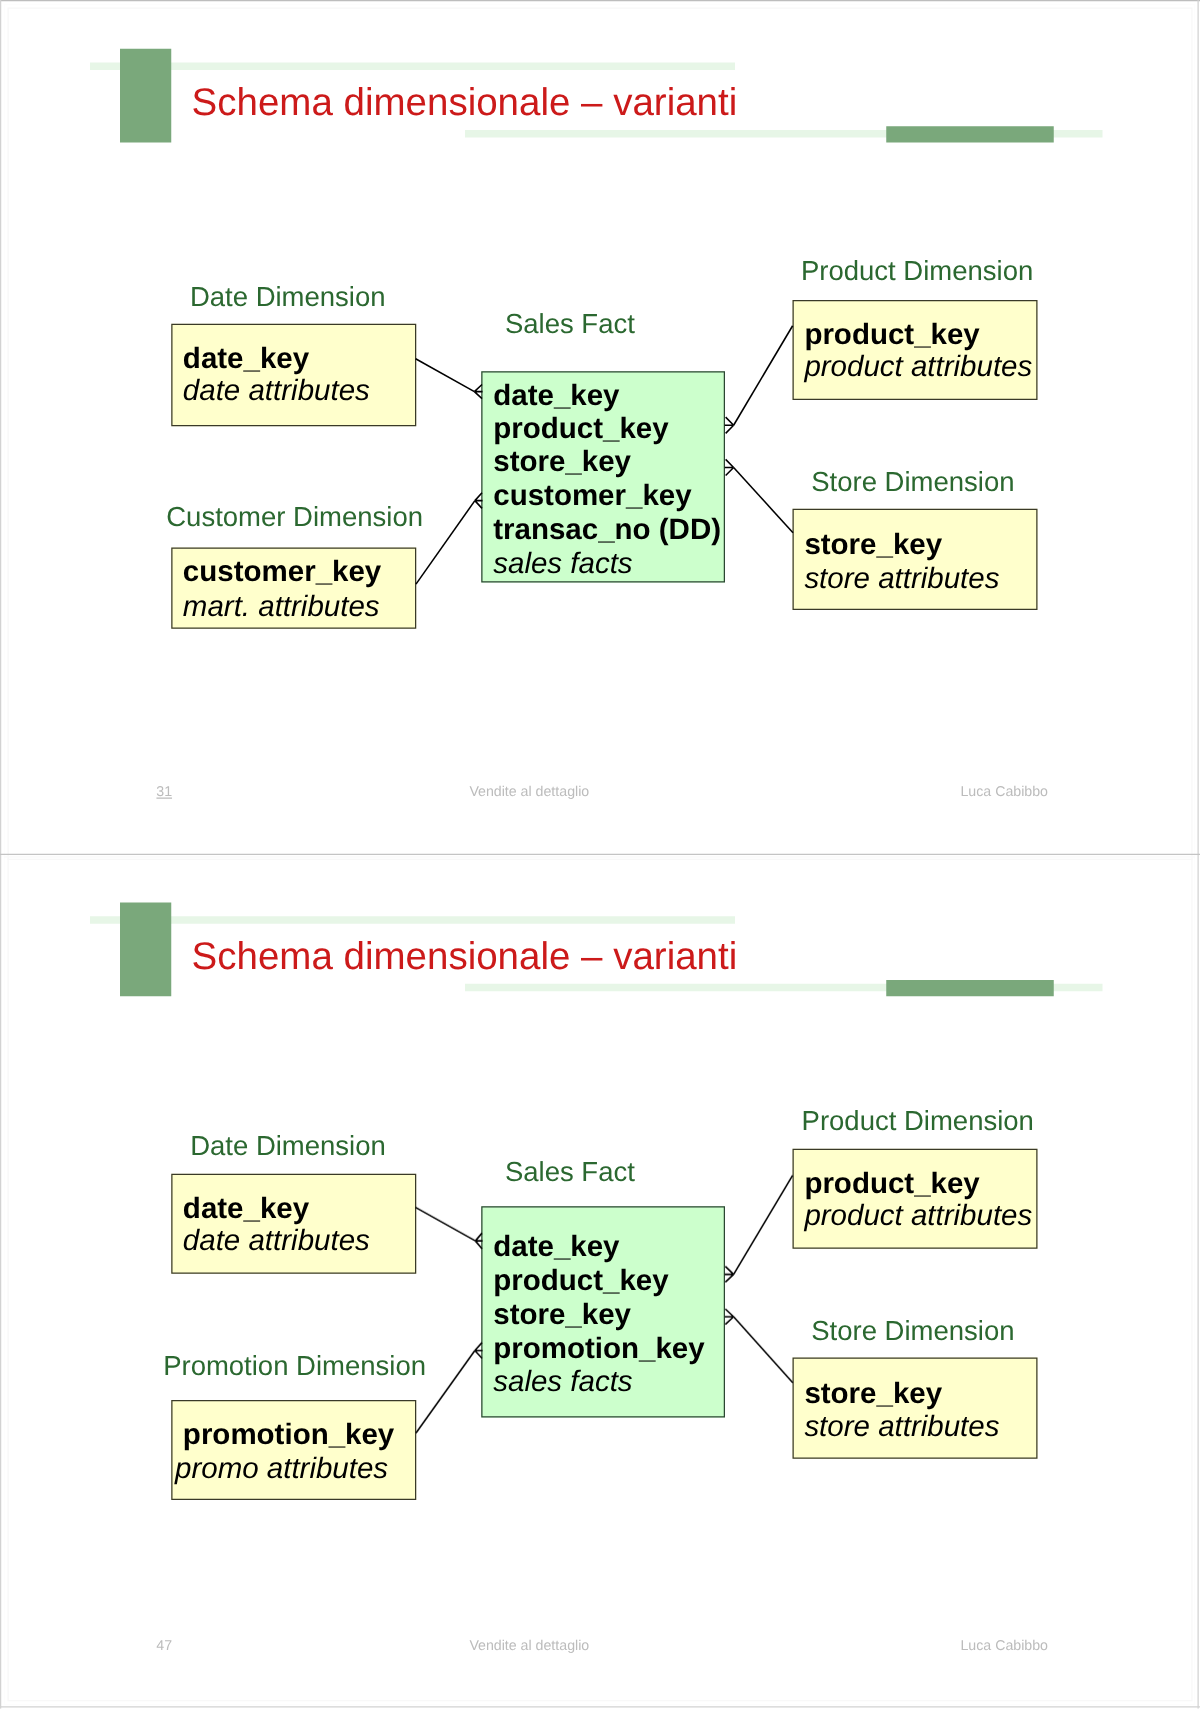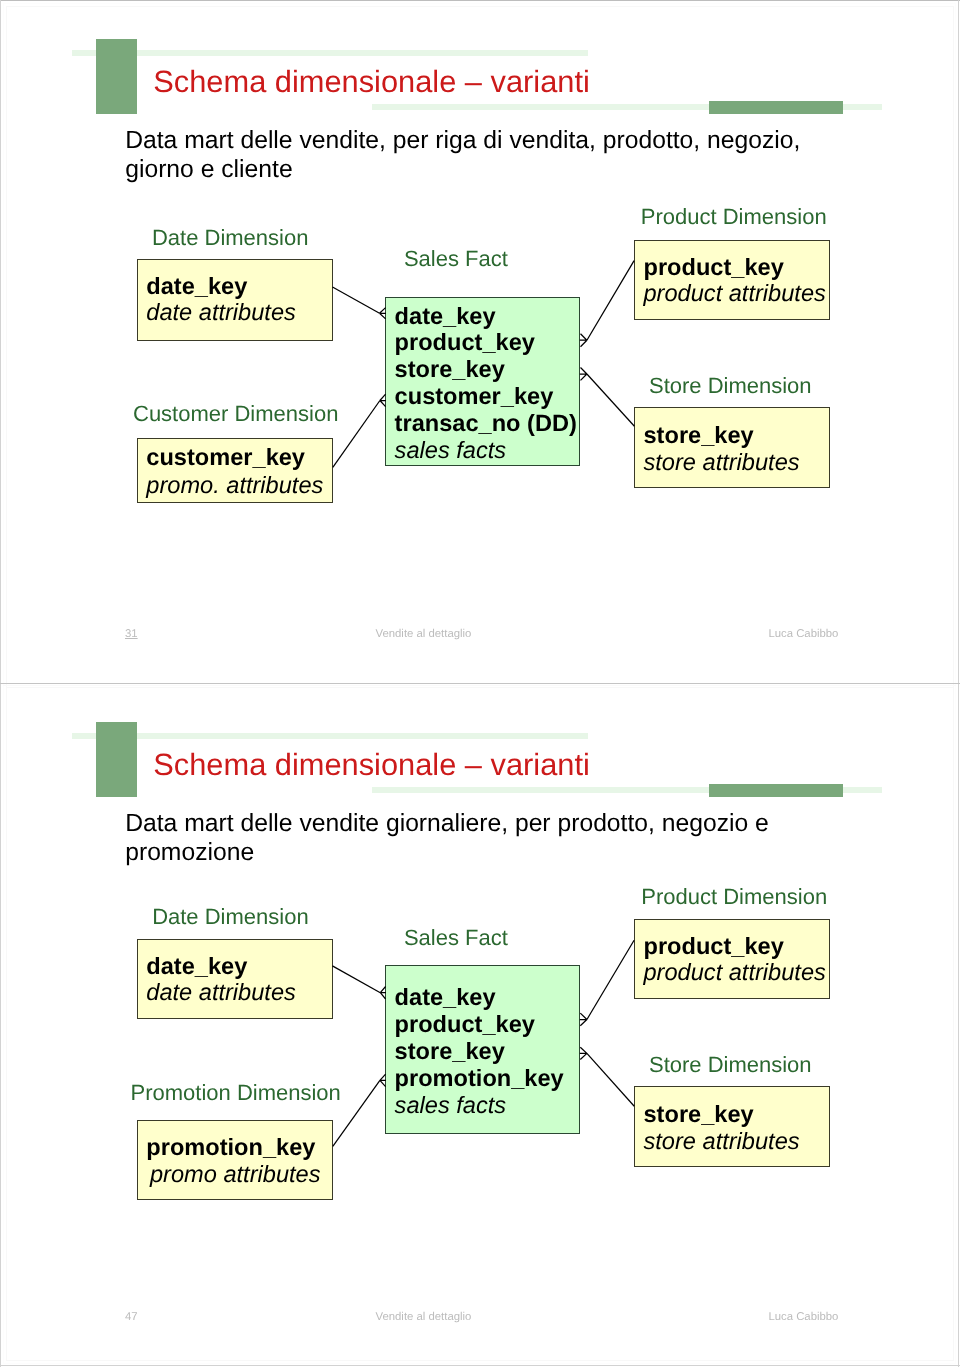--- a/index.html
+++ b/index.html
@@ -42,32 +42,30 @@
 <div class="pb" style="left:0;top:1365px;width:960px;height:1px;"></div>
 <div class="pb" style="left:0;top:0;width:1px;height:1367px;"></div>
 <div class="pb" style="left:958px;top:0;width:1px;height:1367px;"></div>
 
 <div class="slide" style="top:0">
   <div class="band-light" style="left:72px;top:50.2px;width:516px;"></div>
   <div class="band-light" style="left:372px;top:104.2px;width:510px;"></div>
   <div class="band-dark" style="left:709px;top:100.9px;width:134px;height:12.7px;"></div>
   <div class="band-dark" style="left:96px;top:39px;width:41px;height:75px;"></div>
   <div class="title" style="left:153.3px;top:66.5px;">Schema dimensionale – varianti</div>
-  <div class="subtitle" style="left:125.2px;top:127.1px;">Data mart delle vendite, per riga di vendita, prodotto, negozio,
-giorno e cliente</div>
 
   <div class="dimlabel" style="left:130.2px;top:226.8px;width:200px;">Date Dimension</div>
   <div class="ebox yellow" style="left:136.5px;top:259px;width:196.5px;height:82px;"></div>
   <div class="k" style="left:146.3px;top:276.3px;">date_key</div>
   <div class="a" style="left:146.3px;top:302.0px;">date attributes</div>
 
   <div class="dimlabel" style="left:133px;top:403.2px;width:200px;">Customer Dimension</div>
   <div class="ebox yellow" style="left:136.5px;top:437.5px;width:196.5px;height:65.5px;"></div>
   <div class="k" style="left:146.3px;top:447.3px;">customer_key</div>
-  <div class="a" style="left:146.3px;top:474.5px;">promo. attributes</div>
+  <div class="a" style="left:146.3px;top:474.5px;">mart. attributes</div>
 
   <div class="dimlabel" style="left:355.9px;top:247.9px;width:200px;">Sales Fact</div>
   <div class="ebox green" style="left:384.9px;top:297px;width:195.3px;height:168.5px;"></div>
   <div class="k" style="left:394.6px;top:305.6px;">date_key</div>
   <div class="k" style="left:394.6px;top:332.42px;">product_key</div>
   <div class="k" style="left:394.6px;top:359.24px;">store_key</div>
   <div class="k" style="left:394.6px;top:386.06px;">customer_key</div>
   <div class="k" style="left:394.6px;top:412.88px;">transac_no (DD)</div>
   <div class="a" style="left:394.6px;top:439.7px;">sales facts</div>
 
@@ -108,32 +106,30 @@
 <div class="pb" style="left:0;top:683px;width:960px;height:1px;background:#c4c4c4"></div>
 <div class="pb" style="left:3px;top:685.3px;width:953px;height:1px;background:#fafafa"></div>
 <div class="pb" style="left:6px;top:687.1px;width:948px;height:1px;background:#f8f8f8"></div>
 
 <div class="slide" style="top:683px">
   <div class="band-light" style="left:72px;top:50.2px;width:516px;"></div>
   <div class="band-light" style="left:372px;top:104.2px;width:510px;"></div>
   <div class="band-dark" style="left:709px;top:100.9px;width:134px;height:12.7px;"></div>
   <div class="band-dark" style="left:96px;top:39px;width:41px;height:75px;"></div>
   <div class="title" style="left:153.3px;top:66.5px;">Schema dimensionale – varianti</div>
-  <div class="subtitle" style="left:125.2px;top:127.1px;">Data mart delle vendite giornaliere, per prodotto, negozio e
-promozione</div>
 
   <div class="dimlabel" style="left:130.4px;top:223.2px;width:200px;">Date Dimension</div>
   <div class="ebox yellow" style="left:136.5px;top:255.5px;width:196.5px;height:80.2px;"></div>
   <div class="k" style="left:146.3px;top:272.8px;">date_key</div>
   <div class="a" style="left:146.3px;top:299.1px;">date attributes</div>
 
   <div class="dimlabel" style="left:130.5px;top:398.6px;width:200px;">Promotion Dimension</div>
   <div class="ebox yellow" style="left:136.5px;top:436.8px;width:196.5px;height:80.3px;"></div>
   <div class="k" style="left:146.3px;top:453.9px;">promotion_key</div>
-  <div class="a" style="left:150px;top:480.6px;">promo attributes</div>
+  <div class="a" style="left:140px;top:480.6px;">promo attributes</div>
 
   <div class="dimlabel" style="left:355.9px;top:243.9px;width:200px;">Sales Fact</div>
   <div class="ebox green" style="left:384.9px;top:282.3px;width:195.3px;height:168.3px;"></div>
   <div class="k" style="left:394.6px;top:303.5px;">date_key</div>
   <div class="k" style="left:394.6px;top:330.57px;">product_key</div>
   <div class="k" style="left:394.6px;top:357.64px;">store_key</div>
   <div class="k" style="left:394.6px;top:384.71px;">promotion_key</div>
   <div class="a" style="left:394.6px;top:411.78px;">sales facts</div>
 
   <div class="dimlabel" style="left:634.2px;top:203.2px;width:200px;">Product Dimension</div>

